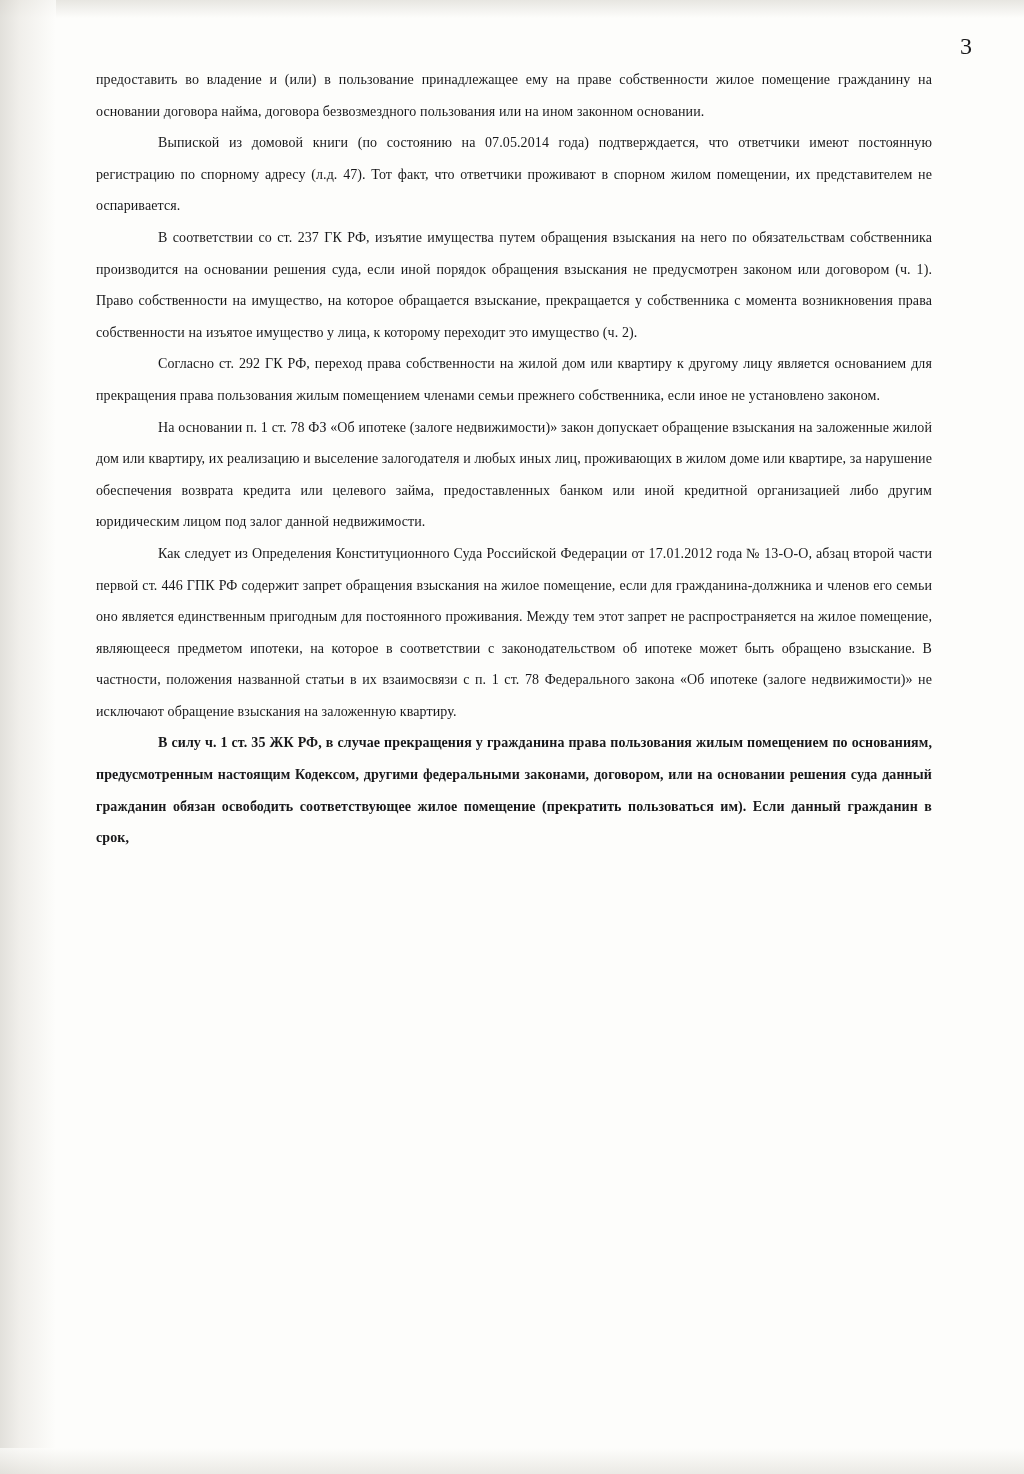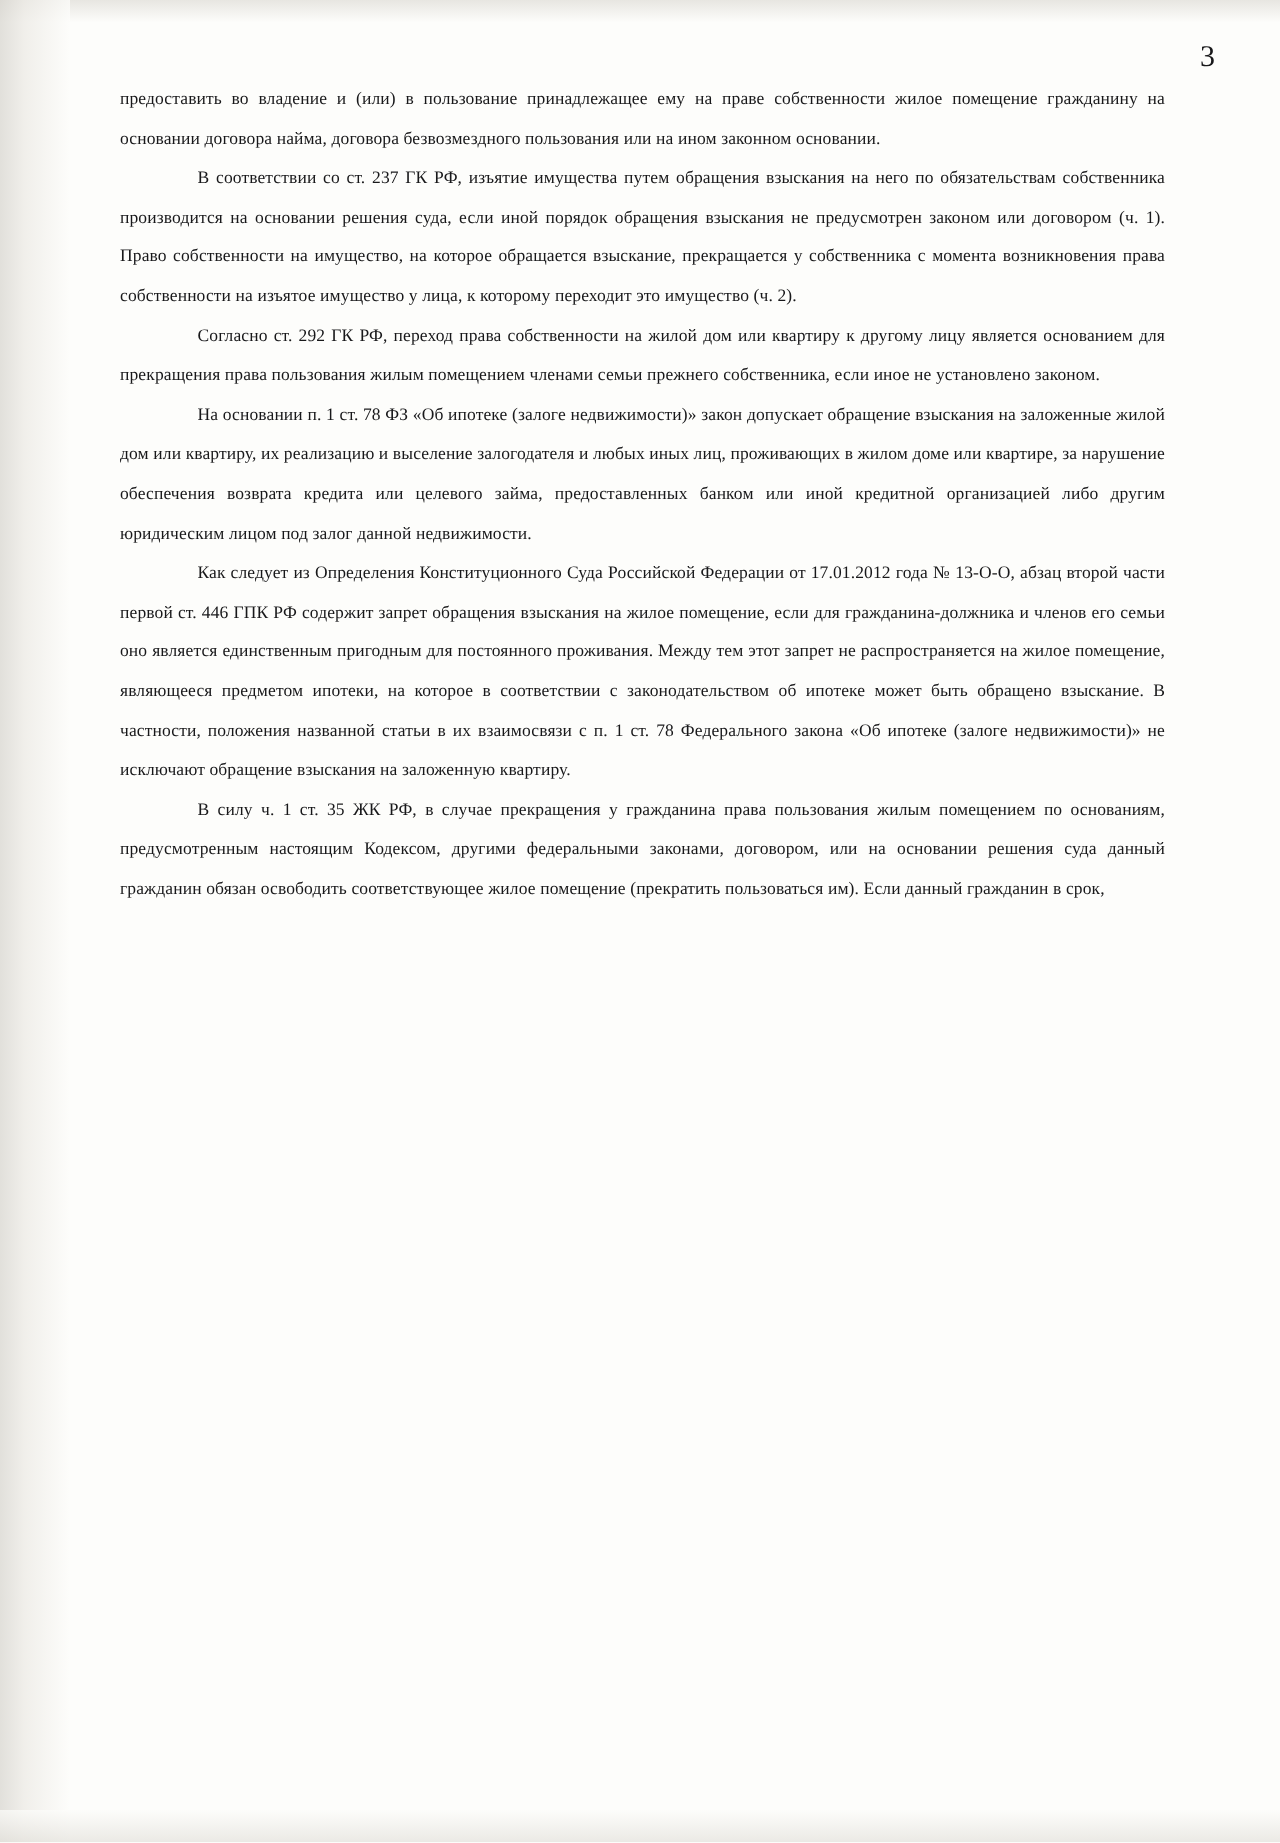--- a/index.html
+++ b/index.html
@@ -59,35 +59,37 @@
   }
   .body-text p {
     margin: 0;
     text-indent: 62px;
   }
   .body-text p.noindent {
     text-indent: 0;
   }
   .body-text p:last-child {
     text-align: justify;
+    font-weight: bold;
   }
 </style>
 </head>
 <body>
 
 <div class="page">
 
   <div class="edge-top"></div>
   <div class="edge-left"></div>
   <div class="edge-bottom"></div>
 
   <div class="page-number">3</div>
 
   <div class="body-text">
     <p class="noindent">предоставить во владение и (или) в пользование принадлежащее ему на праве собственности жилое помещение гражданину на основании договора найма, договора безвозмездного пользования или на ином законном основании.</p>
+    <p>Выпиской из домовой книги (по состоянию на 07.05.2014 года) подтверждается, что ответчики имеют постоянную регистрацию по спорному адресу (л.д. 47). Тот факт, что ответчики проживают в спорном жилом помещении, их представителем не оспаривается.</p>
     <p>В соответствии со ст. 237 ГК РФ, изъятие имущества путем обращения взыскания на него по обязательствам собственника производится на основании решения суда, если иной порядок обращения взыскания не предусмотрен законом или договором (ч. 1). Право собственности на имущество, на которое обращается взыскание, прекращается у собственника с момента возникновения права собственности на изъятое имущество у лица, к которому переходит это имущество (ч. 2).</p>
     <p>Согласно ст. 292 ГК РФ, переход права собственности на жилой дом или квартиру к другому лицу является основанием для прекращения права пользования жилым помещением членами семьи прежнего собственника, если иное не установлено законом.</p>
     <p>На основании п. 1 ст. 78 ФЗ «Об ипотеке (залоге недвижимости)» закон допускает обращение взыскания на заложенные жилой дом или квартиру, их реализацию и выселение залогодателя и любых иных лиц, проживающих в жилом доме или квартире, за нарушение обеспечения возврата кредита или целевого займа, предоставленных банком или иной кредитной организацией либо другим юридическим лицом под залог данной недвижимости.</p>
     <p>Как следует из Определения Конституционного Суда Российской Федерации от 17.01.2012 года № 13-О-О, абзац второй части первой ст. 446 ГПК РФ содержит запрет обращения взыскания на жилое помещение, если для гражданина-должника и членов его семьи оно является единственным пригодным для постоянного проживания. Между тем этот запрет не распространяется на жилое помещение, являющееся предметом ипотеки, на которое в соответствии с законодательством об ипотеке может быть обращено взыскание. В частности, положения названной статьи в их взаимосвязи с п. 1 ст. 78 Федерального закона «Об ипотеке (залоге недвижимости)» не исключают обращение взыскания на заложенную квартиру.</p>
     <p>В силу ч. 1 ст. 35 ЖК РФ, в случае прекращения у гражданина права пользования жилым помещением по основаниям, предусмотренным настоящим Кодексом, другими федеральными законами, договором, или на основании решения суда данный гражданин обязан освободить соответствующее жилое помещение (прекратить пользоваться им). Если данный гражданин в срок,</p>
   </div>
 
 </div>
 
 </body></html>

